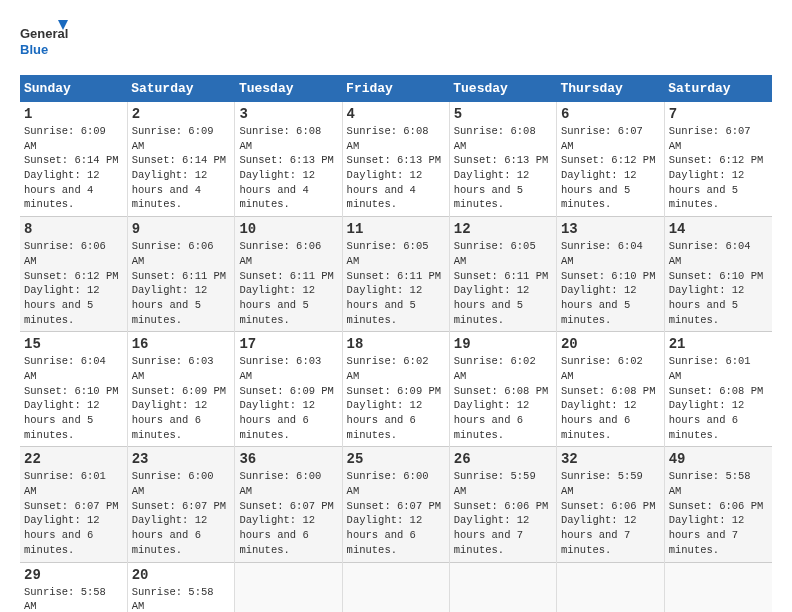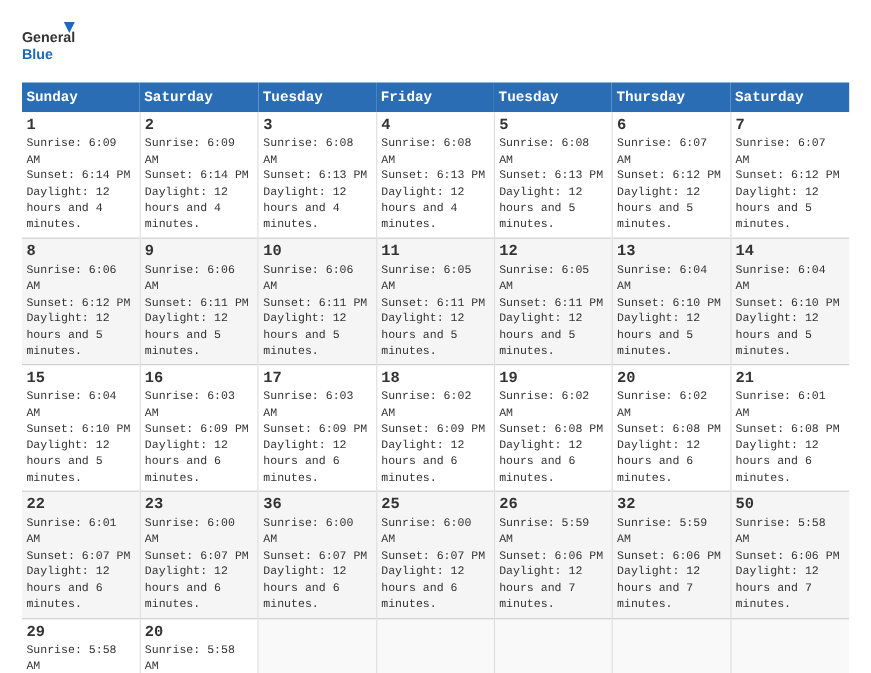--- a/index.html
+++ b/index.html
@@ -220,21 +220,21 @@
         </td>
         <td>
           <span class="day-num">26</span>
           <div class="day-info">Sunrise: 5:59 AM<br>Sunset: 6:06 PM<br>Daylight: 12 hours and 7 minutes.</div>
         </td>
         <td>
           <span class="day-num">32</span>
           <div class="day-info">Sunrise: 5:59 AM<br>Sunset: 6:06 PM<br>Daylight: 12 hours and 7 minutes.</div>
         </td>
         <td>
-          <span class="day-num">50</span>
+          <span class="day-num">49</span>
           <div class="day-info">Sunrise: 5:58 AM<br>Sunset: 6:06 PM<br>Daylight: 12 hours and 7 minutes.</div>
         </td>
       </tr>
       <tr>
         <td>
           <span class="day-num">29</span>
           <div class="day-info">Sunrise: 5:58 AM<br>Sunset: 6:05 PM<br>Daylight: 12 hours and 7 minutes.</div>
         </td>
         <td>
           <span class="day-num">20</span>

